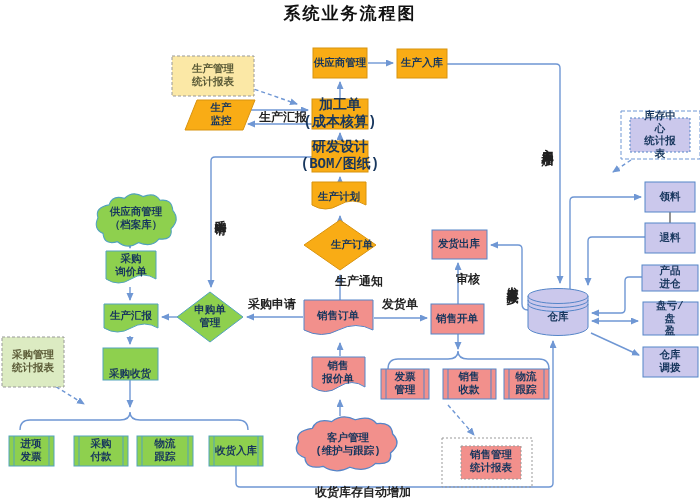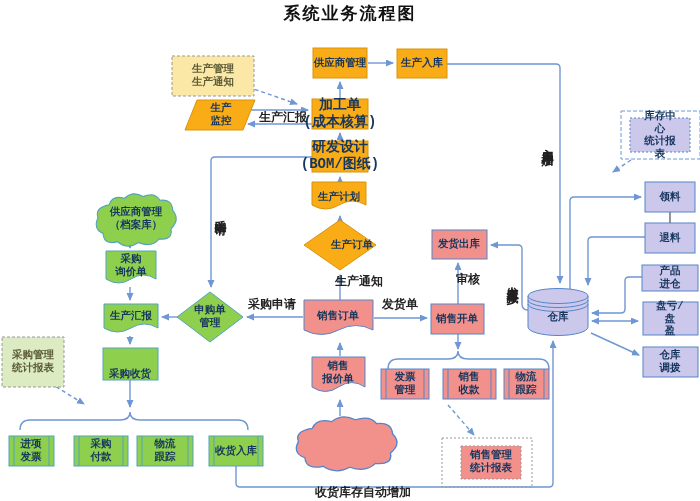--- a/index.html
+++ b/index.html
@@ -131,21 +131,21 @@
   <g>
     <path d="M528 296 L528 327 A30 8.5 0 0 0 588 327 L588 296 Z" style="fill:var(--purple_fill);stroke:var(--blue_border)"></path>
     <ellipse cx="558" cy="296" rx="30" ry="7.5" style="fill:var(--purple_fill);stroke:var(--blue_border)"></ellipse>
     <path d="M528 300 A30 7.5 0 0 0 588 300 M528 304 A30 7.5 0 0 0 588 304" style="fill:none;stroke:var(--blue_border)"></path>
   </g>
 </svg>
 
 <div class="title" style="left:350px;top:13px">系统业务流程图</div>
 
 <div class="lbl stat" style="left:213px;top:76px">生产管理
-生产通知</div>
+统计报表</div>
 <div class="lbl" style="left:221px;top:115px">生产
 监控</div>
 <div class="lbl" style="left:340px;top:63px">供应商管理</div>
 <div class="lbl" style="left:422px;top:63px">生产入库</div>
 <div class="lbl small" style="left:340px;top:114px">加工单
 (成本核算)</div>
 <div class="lbl small" style="left:340px;top:156px">研发设计
 (BOM/图纸)</div>
 <div class="lbl" style="left:339px;top:197px">生产计划</div>
 <div class="lbl" style="left:352px;top:245px">生产订单</div>
@@ -164,20 +164,22 @@
 <div class="lbl" style="left:101px;top:451px">采购
 付款</div>
 <div class="lbl" style="left:165px;top:451px">物流
 跟踪</div>
 <div class="lbl" style="left:236px;top:451px">收货入库</div>
 <div class="lbl" style="left:338px;top:316px">销售订单</div>
 <div class="lbl" style="left:457px;top:319px">销售开单</div>
 <div class="lbl" style="left:459px;top:244px">发货出库</div>
 <div class="lbl" style="left:338px;top:373px">销售
 报价单</div>
+<div class="lbl" style="left:348px;top:445px">客户管理
+(维护与跟踪)</div>
 <div class="lbl" style="left:405px;top:384px">发票
 管理</div>
 <div class="lbl" style="left:469px;top:384px">销售
 收款</div>
 <div class="lbl" style="left:526px;top:384px">物流
 跟踪</div>
 <div class="lbl" style="left:491px;top:462px">销售管理
 统计报表</div>
 <div class="lbl" style="left:660px;top:135px">库存中心
 统计报表</div>

